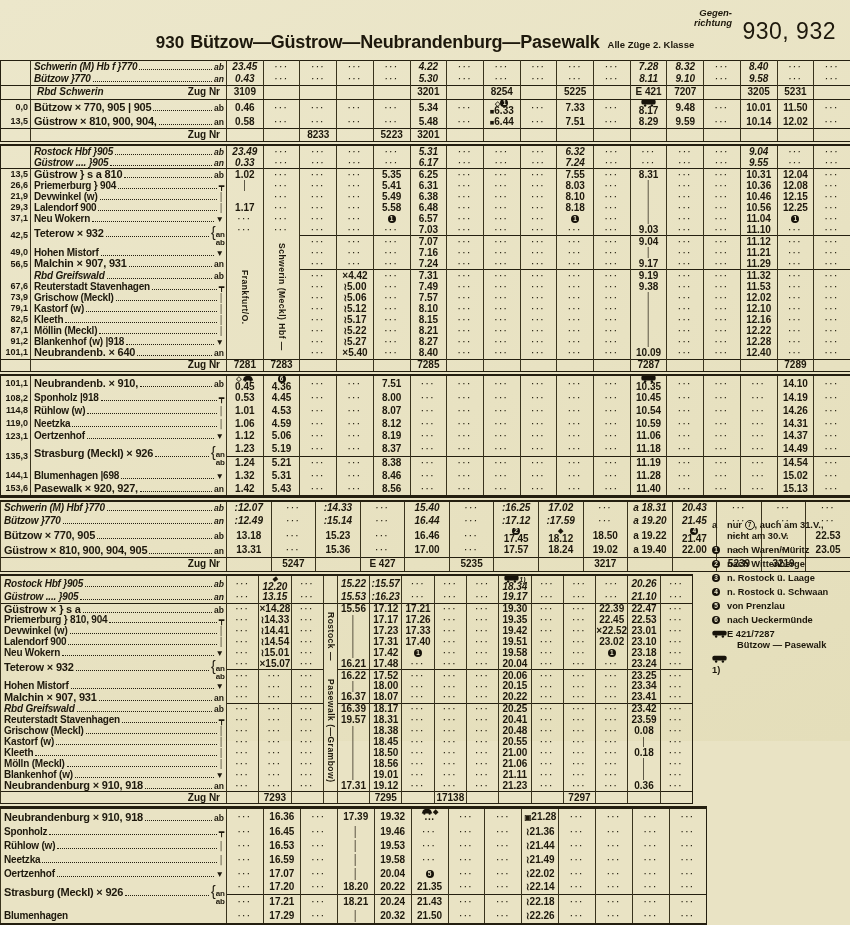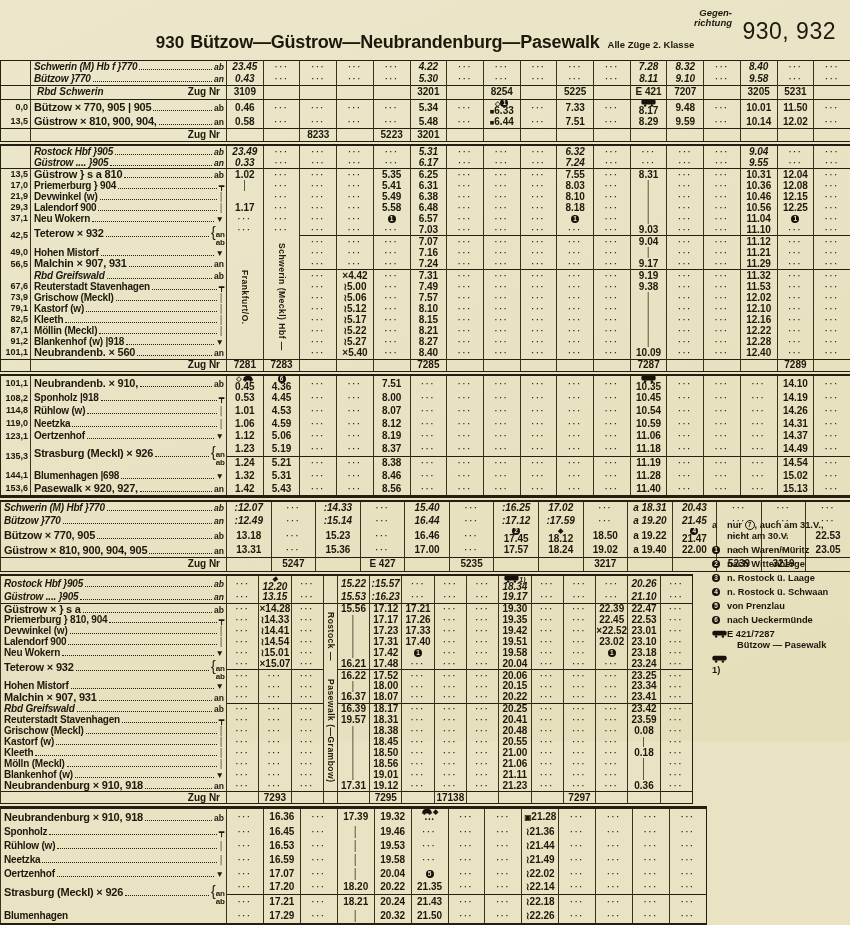--- a/index.html
+++ b/index.html
@@ -374,21 +374,21 @@
             <td class="t">7.55</td>
             <td class="d">···</td>
             <td class="t">8.31</td>
             <td class="d">···</td>
             <td class="d">···</td>
             <td class="t">10.31</td>
             <td class="t">12.04</td>
             <td class="d">···</td>
           </tr>
           <tr class="">
-            <td class="km">17,0</td>
+            <td class="km">26,6</td>
             <td class="lb">
               <div class="lbf">
                 <span class="nm">Priemerburg } 904</span>
                 <span class="ld"></span>
                 <span class="sf">┯</span>
               </div>
             </td>
             <td class="v">│</td>
             <td class="d">···</td>
             <td class="d">···</td>
@@ -761,21 +761,21 @@
             <td class="d">···</td>
             <td class="d">···</td>
             <td class="t">12.28</td>
             <td class="d">···</td>
             <td class="d">···</td>
           </tr>
           <tr class="">
             <td class="km">101,1</td>
             <td class="lb">
               <div class="lbf">
-                <span class="nm mj">Neubrandenb. × 560</span>
+                <span class="nm mj">Neubrandenb. × 640</span>
                 <span class="ld"></span>
                 <span class="sf">an</span>
               </div>
             </td>
             <td class="d">···</td>
             <td class="t"><span class="xx">×</span>5.40</td>
             <td class="d">···</td>
             <td class="t">8.40</td>
             <td class="d">···</td>
             <td class="d">···</td>

